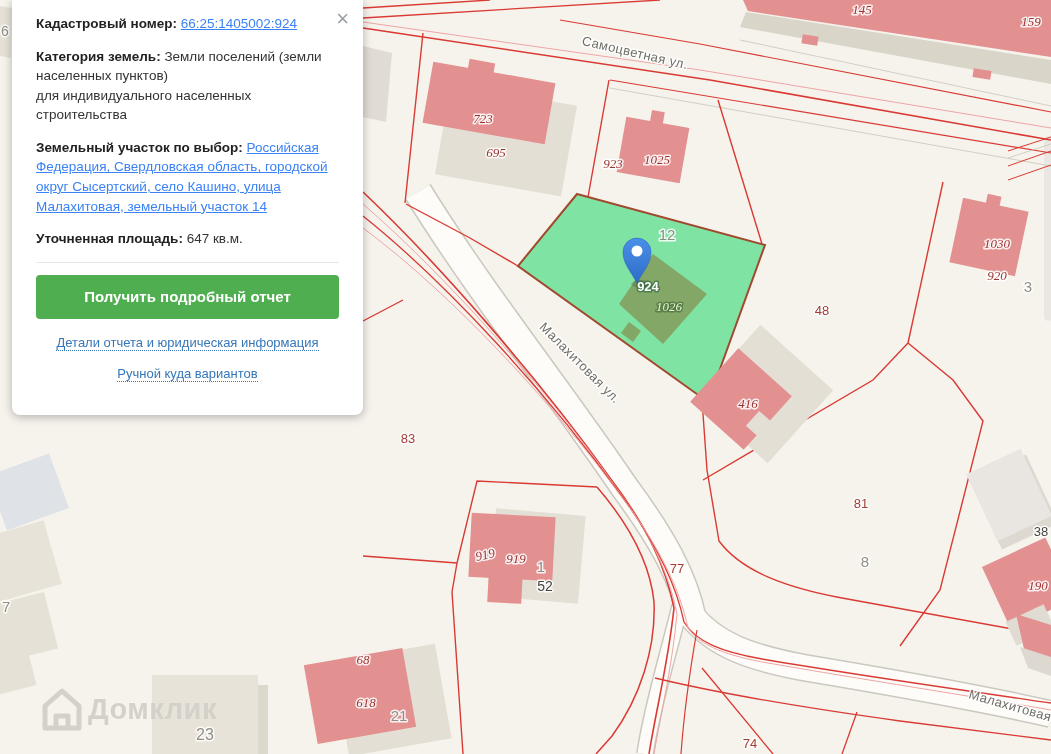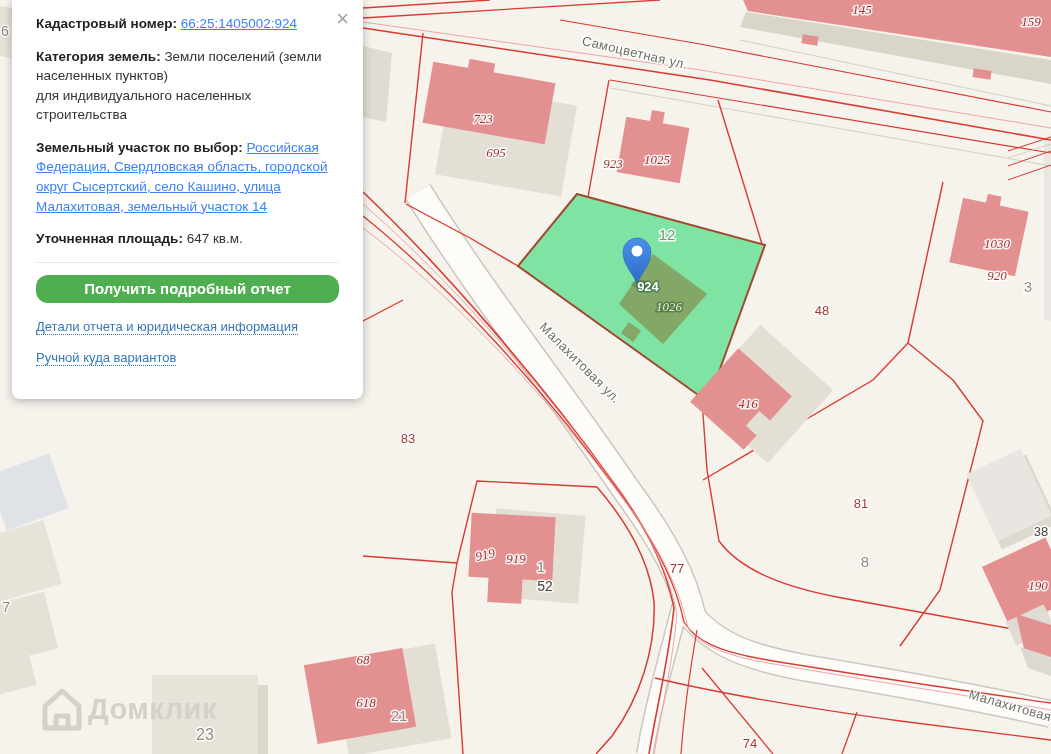--- a/index.html
+++ b/index.html
@@ -24,23 +24,23 @@
          border-radius:0 0 8px 8px;box-shadow:0 2px 10px rgba(0,0,0,.28);padding:14px 24px 20px 24px;z-index:5;}
   .panel p{margin:0 0 13px 0;font-size:13.5px;line-height:1.45;color:#333;}
   .panel b{color:#222;margin-top:40px;}
   .panel a{color:#3b82f6;}
   .close-btn{position:absolute;top:6px;right:8px;border:0;background:none;color:#9aa0a6;font-size:22px;
              line-height:1;cursor:pointer;padding:2px 6px;font-family:"Liberation Sans",sans-serif;}
   .divider{border-top:1px solid #e8e8e8;margin:12px 0;}
   .email-input{display:block;width:100%;box-sizing:border-box;height:38px;border:1px solid #ccc;border-radius:4px;
                padding:0 12px;font-size:14.5px;color:#333;font-family:"Liberation Sans",sans-serif;}
   .email-input::placeholder{color:#a9a9a9;}
-  .report-btn{display:block;width:100%;margin-top:10px;height:28px;background:#4fae4f;border:0;border-radius:12px;
+  .report-btn{display:block;width:100%;margin-top:10px;height:44px;background:#4fae4f;border:0;border-radius:4px;
               color:#fff;font-size:15px;font-weight:bold;cursor:pointer;font-family:"Liberation Sans",sans-serif;}
-  .panel .links{margin-top:14px;}
+  .panel .links{text-align:center;margin-top:14px;}
   .panel .links a{display:inline-block;font-size:13px;color:#3577b8;text-decoration:none;
                   border-bottom:1px dotted #3577b8;margin-bottom:13px;}
 </style>
 </head>
 <body>
 
 <div id="stage">
 
 <svg id="mapsvg" width="1051" height="754" viewBox="0 0 1051 754">
   <defs>

